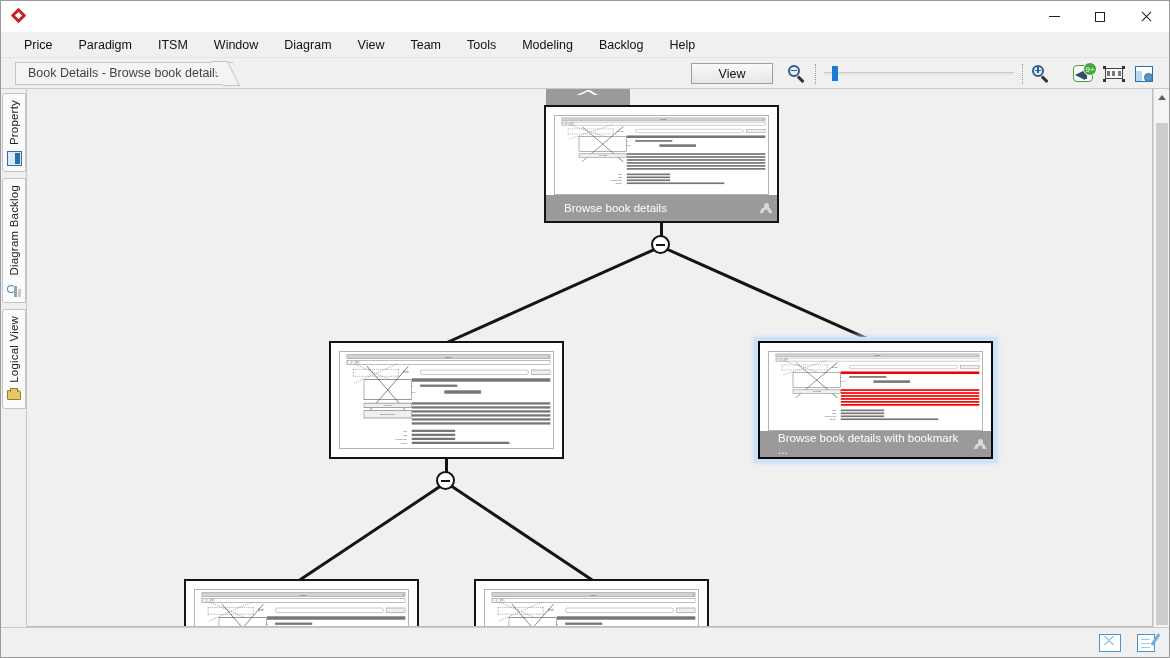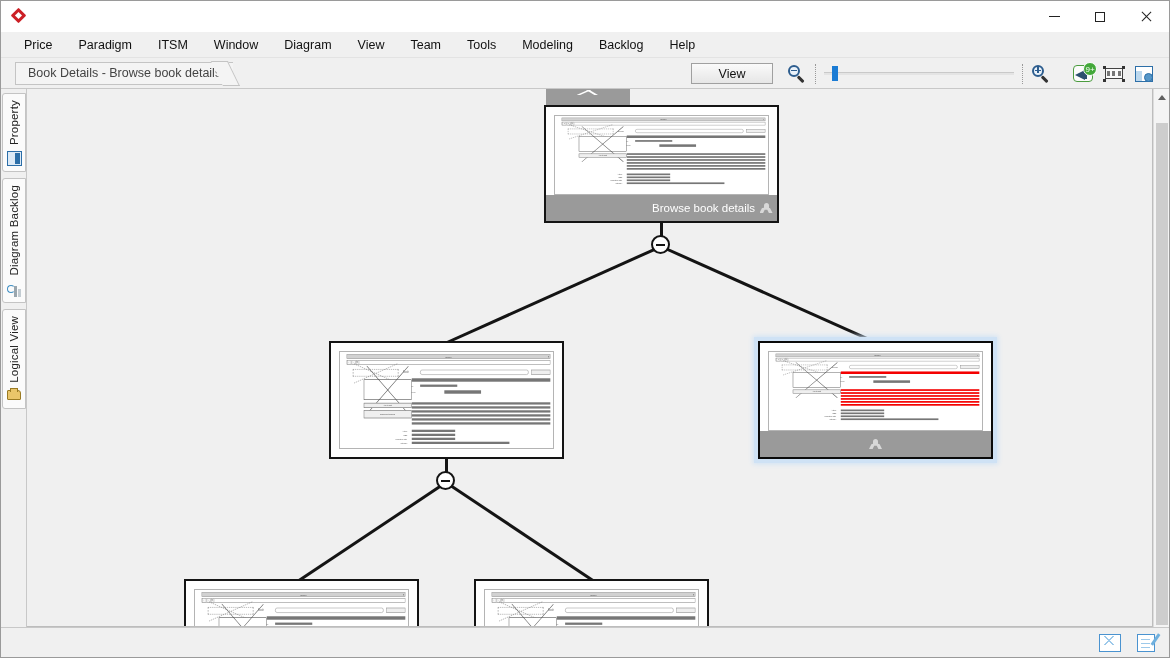--- a/index.html
+++ b/index.html
@@ -122,21 +122,21 @@
   .vscroll .arrow b{ display:block; width:0; height:0; border-left:4px solid transparent;
         border-right:4px solid transparent; border-bottom:5px solid #606060; }
   .vscroll .thumb{ position:absolute; left:2px; right:1px; top:34px; bottom:2px; background:#cdcdcd; }
 
   
   .node{ position:absolute; background:#fff; border:2px solid #141414; }
   .node.sel{ box-shadow:0 0 0 4px #cfe2f5, 0 0 5px 5px #cfe2f5; border-color:#0a0a0a; }
   .node .wf{ position:absolute; inset:8px; border:1px solid #b4b4b4; background:#fff; }
   .node .caption{ position:absolute; left:0; right:0; bottom:0; height:26px; background:#9a9a9a;
         color:#fff; display:flex; align-items:center; justify-content:center; font-size:11.5px; }
-  .node .caption .ctext{ flex:1 1 auto; text-align:right; padding-left:18px;margin-left:40px; }
+  .node .caption .ctext{ flex:1 1 auto; text-align:left; padding-left:18px; }
   .node .caption .cicon{ width:22px; display:flex; align-items:center; justify-content:center; }
   .cicon-glyph{ width:13px; height:10px; position:relative; }
   .cicon-glyph:before{ content:""; position:absolute; left:4px; top:0; width:5px; height:5px;
         background:#d8d8d8; border-radius:50% 50% 0 0; }
   .cicon-glyph:after{ content:""; position:absolute; left:0; top:4px; width:13px; height:6px;
         background:#d8d8d8; clip-path:polygon(0 100%,18% 20%,50% 0,82% 20%,100% 100%,72% 100%,60% 45%,40% 45%,28% 100%); }
 
   .tophandle{ position:absolute; width:84px; height:26px; background:#9a9a9a; border-radius:3px 3px 0 0; }
   .tophandle .chev{ position:absolute; left:50%; top:9px; margin-left:-10px; width:20px; height:11px; }
   .tophandle .chev:before,.tophandle .chev:after{ content:""; position:absolute; top:2px;
@@ -477,20 +477,21 @@
                   <span class="lbl" style="left:4%;width:27%;top:143px">ISBN</span>
       <span class="bar" style="left:33%;top:143px;height:4px;width:20%"></span>
                   <span class="lbl" style="left:4%;width:27%;top:150px">Publication date</span>
       <span class="bar" style="left:33%;top:150px;height:4px;width:20%"></span>
                   <span class="lbl" style="left:4%;width:27%;top:157px">Category</span>
       <span class="bar" style="left:33%;top:157px;height:4px;width:45%"></span>
   </div>
               </div>
             </div>
             <div class="caption">
+              <span class="ctext">Browse book details with bookmark ...</span>
                      <span class="cicon">
                 <i class="cicon-glyph"></i>
               </span>
             </div>
           </div>
           <div class="node" style="left: 157px; top: 490px; width: 235px; height: 118px;">
             <div class="wf">
               <div style="position: absolute; left: 0px; top: 0px; width: 520px; height: 380px; transform: scale(0.417308, 0.571429); transform-origin: 0px 0px;">
   <div class="wf-inner">
     <div class="wf-title">

